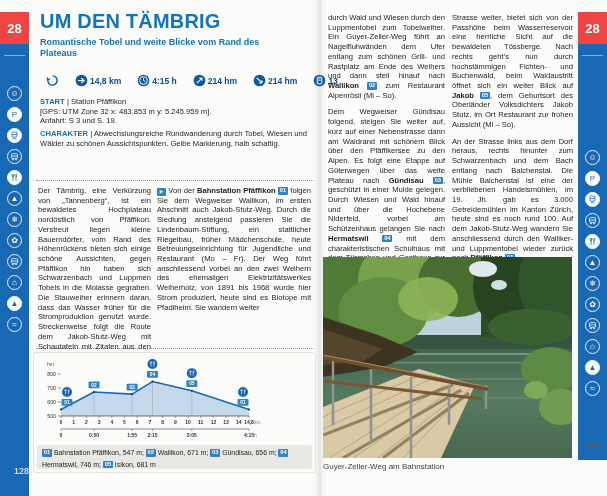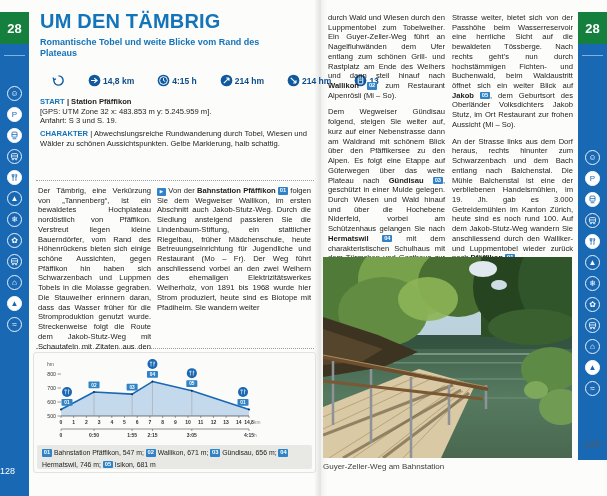--- a/index.html
+++ b/index.html
@@ -2,42 +2,42 @@
 <html lang="de"><head>
 <meta charset="utf-8">
 <style>
   html,body{margin:0;padding:0}
   .sheet{position:relative;width:607px;height:496px;background:#fcfcfb;overflow:hidden;
          font-family:"Liberation Sans",sans-serif;color:#1d1d1b}
   
   .bar{position:absolute;width:29px;background:#1868b4}
   .bar.left{left:0;top:12px;height:484px}
   .bar.right{right:0;top:12px;height:448px}
-  .route-box{height:32px;background:#15803d;color:#fff;font-size:13px;font-weight:bold;
+  .route-box{height:32px;background:#ef4444;color:#fff;font-size:13px;font-weight:bold;
              display:flex;align-items:center;justify-content:center}
   .bar-divider{height:1px;background:#7fb2dd;margin:11px 4px 0 4px}
   .bar-icons{display:flex;flex-direction:column;align-items:center}
   .bar.left .bar-icons{margin-top:30px}
   .bar.right .bar-icons{margin-top:94px}
   .side-icon{width:15px;height:15px;border-radius:50%;border:1px solid rgba(255,255,255,.9);
              color:#fff;display:flex;align-items:center;justify-content:center;margin-bottom:6px;
              font-size:8px;line-height:1;box-sizing:border-box;flex:0 0 auto}
   .side-icon.active{background:#fff;color:#1868b4;border-color:#fff}
   .side-icon svg{width:9px;height:9px;display:block}
-  .page-num-left{position:absolute;left:0;top:466px;width:29px;text-align:left;color:#fff;font-size:9px}
+  .page-num-left{position:absolute;left:0;top:466px;width:29px;text-align:right;color:#fff;font-size:9px}
   .page-num-right{position:absolute;right:7px;top:439px;color:#5a5a58;font-size:9px}
   
   .title{position:absolute;left:40px;top:10px;font-size:20px;font-weight:bold;color:#1474ba;letter-spacing:.2px}
   .subtitle{position:absolute;left:40px;top:37px;width:225px;font-size:9px;font-weight:bold;color:#1474ba;line-height:1.25}
-  .stats{position:absolute;left:52px;top:74px;display:flex;align-items:flex-end;gap:23px}
+  .stats{position:absolute;left:46px;top:74px;display:flex;align-items:flex-end;gap:16px}
   .stat{display:flex;align-items:center;gap:2px;font-size:8.5px;font-weight:bold;color:#0e4d8a}
   .stat svg{width:13px;height:13px;display:block}
   
   .info{position:absolute;left:40px;top:97px;width:272px;font-size:7.6px;line-height:1.28}
-  .info b{font-weight:bold}
+  .info b{font-weight:normal}
   .lbl{color:#1474ba;font-weight:bold}
   .info .gap{height:3px}
   .dotted{position:absolute;border-top:1px dotted #9a9a98}
   #dot1{left:36px;top:180px;width:278px}
   #dot2{left:36px;top:348px;width:278px}
   
   .col{position:absolute;font-size:7.6px;line-height:1.28;text-align:justify;color:#1d1d1b;hyphens:auto}
   #col1{left:38px;top:186px;width:113px}
   #col2{left:157px;top:186px;width:154px}
   #col3{left:328px;top:13px;width:117px}

